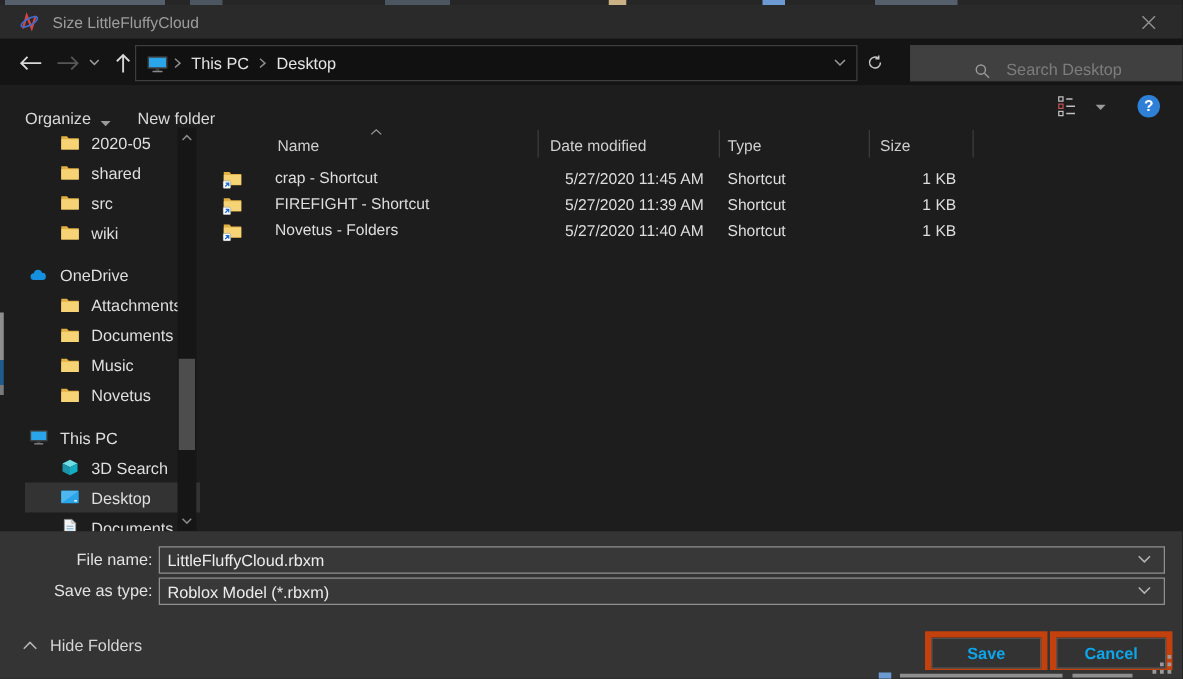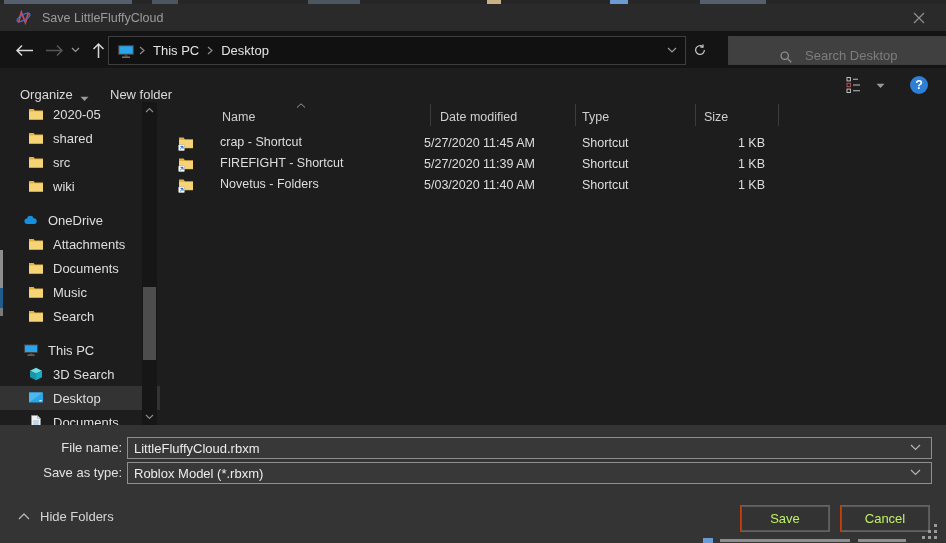--- a/index.html
+++ b/index.html
@@ -46,52 +46,52 @@
 
   
   #main{left:0;top:102px;width:946px;height:323px;background:#1d1d1d;overflow:hidden;}
 
   
   #sidebar{position:absolute;left:0;top:0;width:160px;height:323px;overflow:hidden;}
   .side-item{height:24px;display:flex;align-items:center;color:#dfdfdf;font-size:13px;}
   .side-item.group-start{margin-top:10px;}
   .side-item .sicon{width:16px;height:16px;margin-right:9px;flex:0 0 16px;}
   .side-item.indent1{padding-left:23px;}
-  .side-item.indent2{padding-left:28px;}
+  .side-item.indent2{padding-left:28px;margin-left:20px;}
   .side-item.selected{background:#333333;width:142px;}
   
   #side-scroll{position:absolute;left:142px;top:0;width:15px;height:323px;background:#161616;}
   #side-thumb{position:absolute;left:1px;top:185px;width:13px;height:73px;background:#4d4d4d;}
   .scrollbtn{position:absolute;left:0;width:15px;height:16px;display:flex;align-items:center;justify-content:center;}
 
   
   #filelist{position:absolute;left:160px;top:0;width:786px;height:323px;}
   #list-header{position:absolute;left:0;top:0;width:786px;height:26px;color:#cfcfcf;font-size:12.5px;}
   .hcell{position:absolute;top:0;height:26px;display:flex;align-items:flex-end;padding-bottom:4px;box-sizing:border-box;}
   .hsep{position:absolute;top:2px;width:1px;height:22px;background:#3c3c3c;}
   #sort-caret{position:absolute;left:136px;top:1px;}
   .frow{position:absolute;left:0;width:786px;height:21px;display:flex;align-items:center;color:#dedede;font-size:12.5px;}
   .fcell{position:absolute;display:flex;align-items:flex-start;white-space:nowrap;gap:20px;}
   .fcell.c-name{left:18px;}
   .fcell.c-name .ficon{width:16px;height:16px;margin-right:6px;}
-  .fcell.c-date{left:264px;}
+  .fcell.c-date{left:292px;}
   .fcell.c-type{left:422px;}
   .fcell.c-size{left:535px;width:70px;justify-content:flex-end;}
 
   
   #footer{left:0;top:425px;width:946px;height:118px;background:#343434;}
   .frm-label{position:absolute;width:122px;text-align:right;color:#e2e2e2;font-size:13px;}
   .frm-field{position:absolute;left:127px;width:803px;height:20px;background:#383838;border:1px solid #8f8f8f;
     display:flex;align-items:center;color:#ececec;font-size:13px;}
   #filename-input{background:transparent;border:none;outline:none;color:#ececec;font-size:13px;width:760px;
     font-family:inherit;padding:0 0 0 6px;}
   .combo-text{padding-left:6px;}
   .field-chevron{position:absolute;right:10px;top:6px;}
-  .dlg-btn{position:absolute;top:80px;width:88px;height:25px;background:#333333;border:1px solid #c2410c;
-    box-shadow:inset 0 0 0 1px #585858;color:#bef264;font-size:13px;display:flex;align-items:center;justify-content:center;}
+  .dlg-btn{position:absolute;top:80px;width:88px;height:25px;background:#333333;border:5px solid #c2410c;
+    box-shadow:inset 0 0 0 1px #585858;color:#0ea5e9;font-size:13px;display:flex;align-items:center;justify-content:center;font-weight:bold;}
   #save-btn{left:740px;}
   #cancel-btn{left:840px;}
   #hide-folders{position:absolute;left:18px;top:84px;display:flex;align-items:center;gap:10px;color:#d6d6d6;font-size:13px;}
 
   
   #bottom-sliver{left:0;top:536px;width:946px;height:7px;background:#343434;}
   .bfrag{position:absolute;background:#8f8f8f;}
   #resize-grip{position:absolute;left:920px;top:523px;width:22px;height:18px;}
   .grip-dot{position:absolute;width:3px;height:3px;background:#9a9a9a;}
 
@@ -110,21 +110,21 @@
   <div class="frag" style="left:700px;width:66px;background:#55606c;"></div>
 </div>
 
 <div class="abs" id="titlebar">
   <span id="app-icon">
     <svg width="17" height="17" viewBox="0 0 16 16">
       <path d="M3.2 13 L6 3.2 L9.8 12.8 L12.8 3.4" stroke="#d64545" stroke-width="1.7" fill="none"></path>
       <ellipse cx="8" cy="8" rx="6.8" ry="2.5" stroke="#3b6fd4" stroke-width="1.2" fill="none" transform="rotate(-28 8 8)"></ellipse>
     </svg>
   </span>
-  <span id="win-title">Save LittleFluffyCloud</span>
+  <span id="win-title">Size LittleFluffyCloud</span>
   <div id="close-btn">
     <svg width="12" height="12" viewBox="0 0 12 12">
       <path d="M1 1 L11 11 M11 1 L1 11" stroke="#8f8f8f" stroke-width="1.2"></path>
     </svg>
   </div>
 </div>
 
 <div class="abs" id="navbar">
   <div class="navbtn" style="left:12px;">
     <svg width="19" height="13" viewBox="0 0 19 13">
@@ -296,21 +296,21 @@
           </span>
           <span class="slabel">Music</span>
         </div>
         <div class="side-item indent2">
           <span class="sicon">
             <svg width="16" height="16" viewBox="0 0 16 16">
               <path d="M1 3h4.6l1.3 1.6H15v9H1z" fill="#e3b042"></path>
               <rect x="1" y="5.4" width="14" height="8.2" fill="#f6d375"></rect>
             </svg>
           </span>
-          <span class="slabel">Search</span>
+          <span class="slabel">Novetus</span>
         </div>
         <div class="side-item indent1 group-start">
           <span class="sicon">
             <svg width="16" height="16" viewBox="0 0 18 15">
               <rect x="1" y="1" width="16" height="10" rx="0.8" fill="#3f3f3f"></rect>
               <rect x="2.2" y="2.2" width="13.6" height="7.6" fill="#2aa5ea"></rect>
               <rect x="7.5" y="11" width="3" height="1.6" fill="#3f3f3f"></rect>
               <rect x="5" y="12.6" width="8" height="1.2" fill="#8a8a8a"></rect>
             </svg>
           </span>
@@ -423,21 +423,21 @@
             <span class="ficon">
               <svg width="16" height="16" viewBox="0 0 16 16">
                 <path d="M1 2.6h4.6l1.3 1.6H15v9H1z" fill="#e3b042"></path>
                 <rect x="1" y="5" width="14" height="7.8" fill="#f6d375"></rect>
                 <rect x="0.5" y="9.7" width="6" height="6" rx="1" fill="#ffffff" stroke="#9a9a9a" stroke-width="0.5"></rect>
                 <path d="M2.2 14.2 L5 11.4 M2.5 11.4 H5 V13.9" stroke="#1b6ac9" stroke-width="1" fill="none"></path>
               </svg>
             </span>
             <span>Novetus - Folders</span>
           </span>
-          <span class="fcell c-date">5/03/2020 11:40 AM</span>
+          <span class="fcell c-date">5/27/2020 11:40 AM</span>
           <span class="fcell c-type">Shortcut</span>
           <span class="fcell c-size">1 KB</span>
         </div>
       </div>
   </div>
 
   <div class="ledge" style="top:148px;height:38px;background:#8e8e8e;"></div>
   <div class="ledge" style="top:186px;height:20px;background:#1f5c8e;"></div>
   <div class="ledge" style="top:206px;height:8px;background:#7a7a7a;"></div>
 </div>

